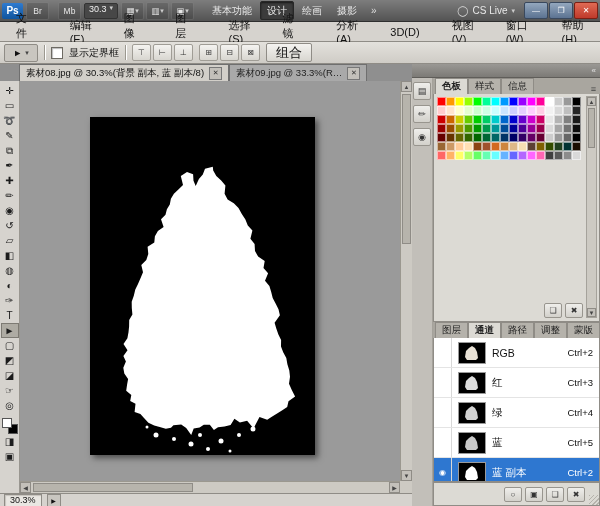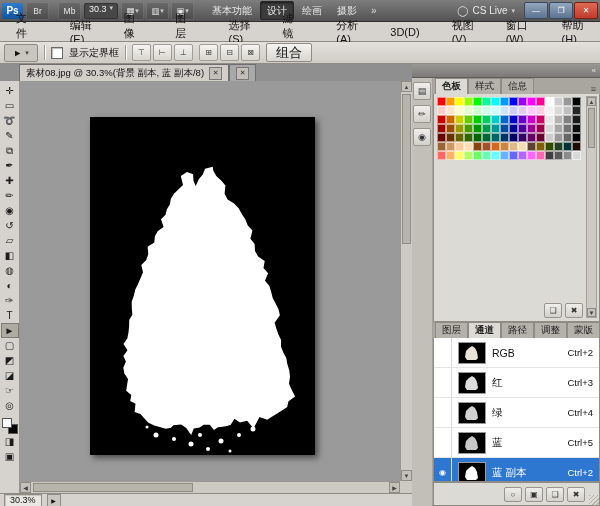--- a/index.html
+++ b/index.html
@@ -210,20 +210,21 @@
       </div>
     <div class="combine-btn">组合</div>
   </div>
 
   <div class="tabsrow" id="doc-tabs">
       <div class="doc-tab active">
         <span>素材08.jpg @ 30.3%(背景 副本, 蓝 副本/8)</span>
         <span class="tab-close">✕</span>
       </div>
       <div class="doc-tab inactive">
+        <span>素材09.jpg @ 33.3%(R…</span>
         <span class="tab-close">✕</span>
       </div>
     </div>
 
   <div class="dock-header">
       <span>«</span>
     </div>
 
   <div class="toolbar">
     <div id="toolbar-tools">

